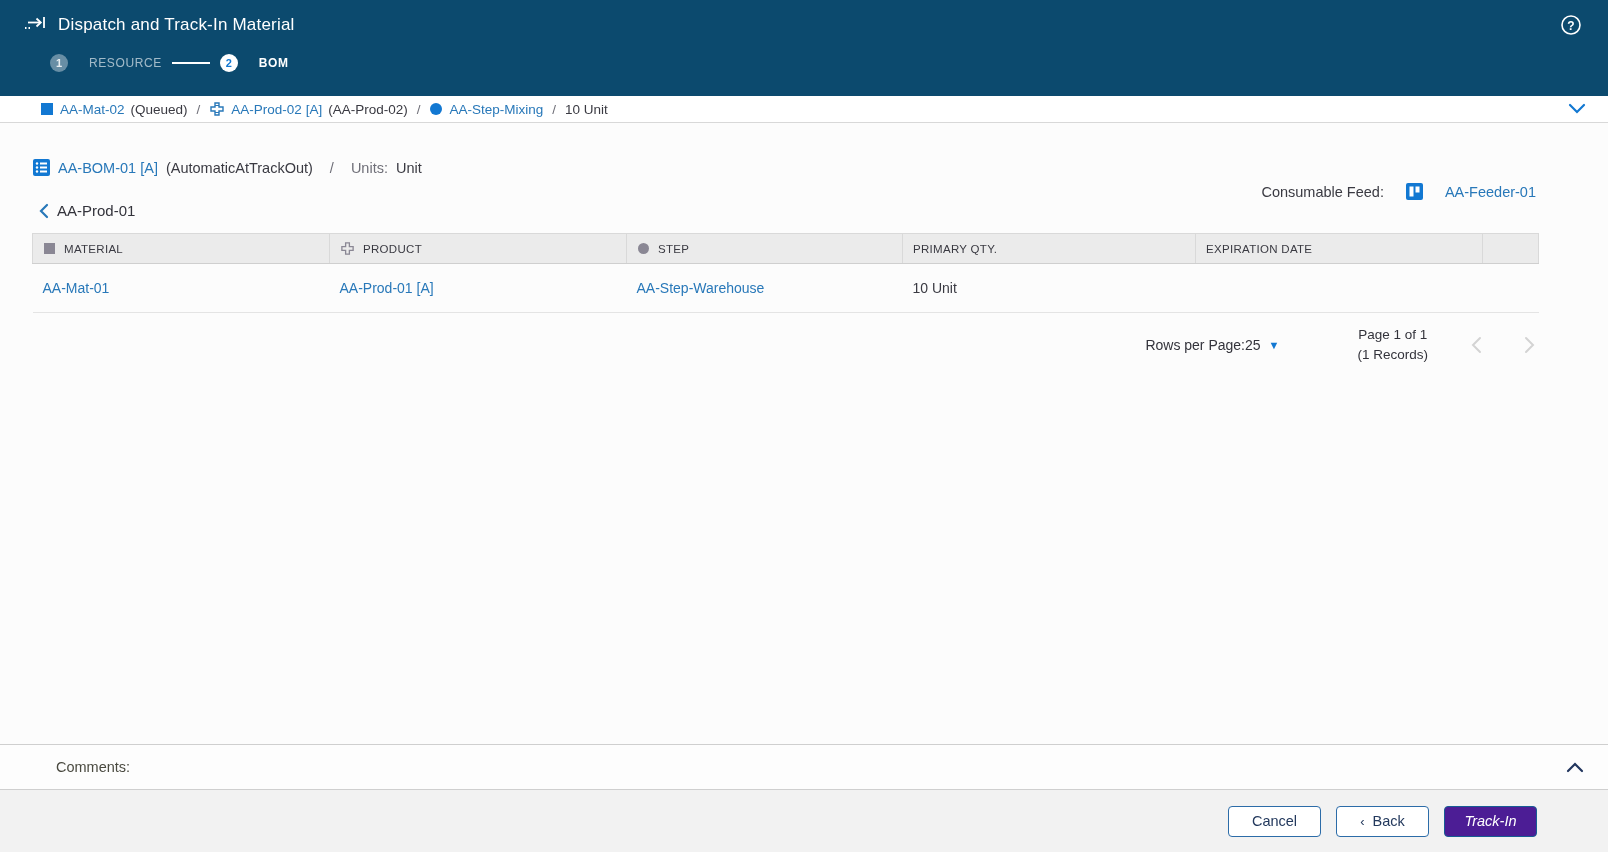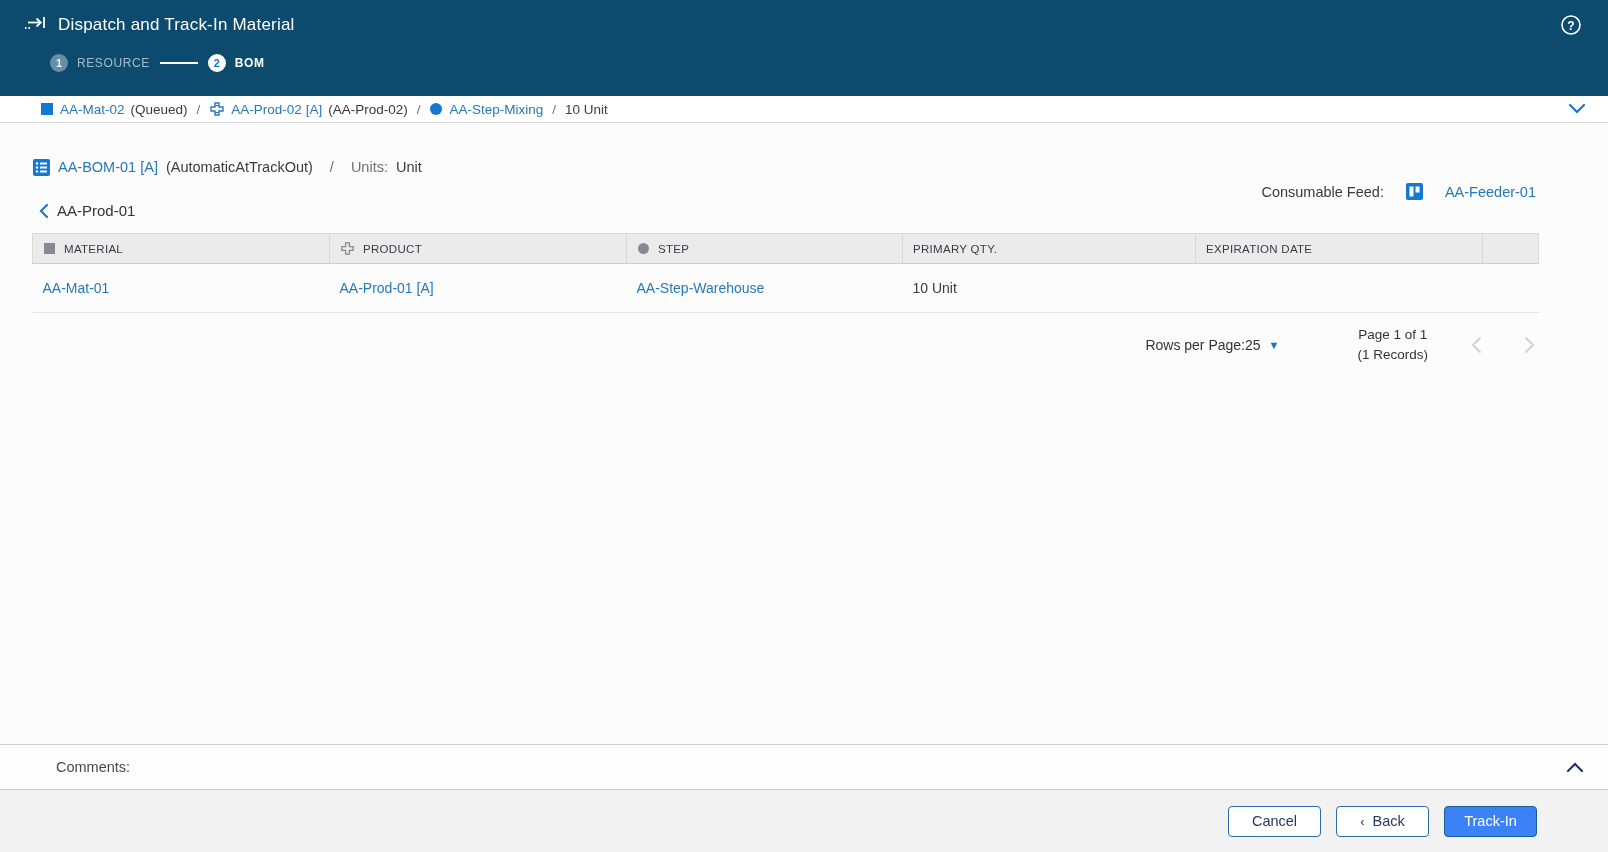--- a/index.html
+++ b/index.html
@@ -14,36 +14,36 @@
   .page-title { font-size:17px; font-weight:400; letter-spacing:.2px; }
   .help-btn { position:absolute; right:26px; top:14px; width:22px; height:22px; cursor:pointer; }
   .stepper { display:flex; align-items:center; margin:4px 0 0 26px; }
   .step-circle { width:18px; height:18px; border-radius:50%; display:flex; align-items:center;
     justify-content:center; font-size:11px; font-weight:700; }
   .step-inactive .step-circle { background:rgba(255,255,255,.38); color:rgba(255,255,255,.85); }
   .step-inactive .step-label { color:rgba(255,255,255,.62); }
   .step-active .step-circle { background:#fff; color:#1278d2; }
   .step-active .step-label { color:#fff; font-weight:700; }
   .step { display:flex; align-items:center; gap:9px; cursor:pointer; }
-  .step-label { font-size:12px; letter-spacing:.6px; }
+  .step-label { font-size:12px; letter-spacing:.6px;margin-left:12px; }
   .step-connector { width:38px; height:2px; background:#fff; margin:0 10px; }
 
   
   .crumb-bar { background:#fff; height:27px; border-bottom:1px solid #d8d8d8; display:flex;
     align-items:center; padding:0 22px 0 40px; font-size:13.5px; flex:0 0 auto; }
   .crumb-bar .grow { flex:1; }
   .crumb-item { display:flex; align-items:center; gap:6px; }
   .link { color:#2878b9; text-decoration:none; cursor:pointer; }
   .plain { color:#3a3a42; }
   .sep { color:#6f6f78; margin:0 9px; }
   .crumb-collapse { cursor:pointer; display:flex; align-items:center; }
 
   
   .content { flex:1; background:#fcfcfc; padding:0 0 0 0; position:relative; }
-  .bom-line { display:flex; gap:8px; margin:36px 0 0 33px; font-size:14.5px; }
+  .bom-line { display:flex; align-items:center; gap:8px; margin:36px 0 0 33px; font-size:14.5px; }
   .feed-line { position:absolute; right:72px; top:60px; display:flex; align-items:center; gap:22px; font-size:14.5px; }
   .back-line { display:flex; align-items:center; gap:8px; margin:26px 0 0 38px; font-size:15px; color:#33333b; cursor:pointer; }
 
   
   .mat-table { margin:14px 0 0 32px; width:1506px; border-collapse:collapse; table-layout:fixed; }
   .mat-table th { background:#ebebeb; border:1px solid #d9d9d9; border-bottom:1px solid #cfcfcf;
     height:30px; text-align:left; font-size:11.5px; font-weight:400; color:#3a3a42;
     letter-spacing:.3px; padding:0 10px; }
   .mat-table th .th-inner { display:flex; align-items:center; gap:8px; }
   .mat-table td { height:36px; border-bottom:1px solid #e4e4e4; font-size:14px; padding:16px 10px; background:#fcfcfc; }
@@ -65,21 +65,21 @@
   .comments-toggle { cursor:pointer; display:flex; align-items:center; }
 
   
   .footer { flex:0 0 auto; height:62px; background:#f2f2f2; display:flex; align-items:center;
     justify-content:flex-end; padding-right:71px; gap:15px; }
   .btn { height:31px; min-width:93px; border-radius:4px; font-size:14.5px; display:flex;
     align-items:center; justify-content:center; cursor:pointer; padding:0 18px;
     font-family:"Liberation Sans", sans-serif; }
   .btn-outline { background:#fff; border:1px solid #2c6ca8; color:#23395d; }
   .btn-outline .chev { color:#23395d; margin-right:8px; font-size:13px; }
-  .btn-primary { background:#3b82f6; border:1px solid #175d94; color:#fff; }
+  .btn-primary { background:#4c1d95; border:1px solid #175d94; color:#fff;font-style:italic; }
 
   svg { display:block; }
 </style>
 </head>
 <body>
 
 <div class="app">
 
   <div class="header">
     <div class="title-row">

